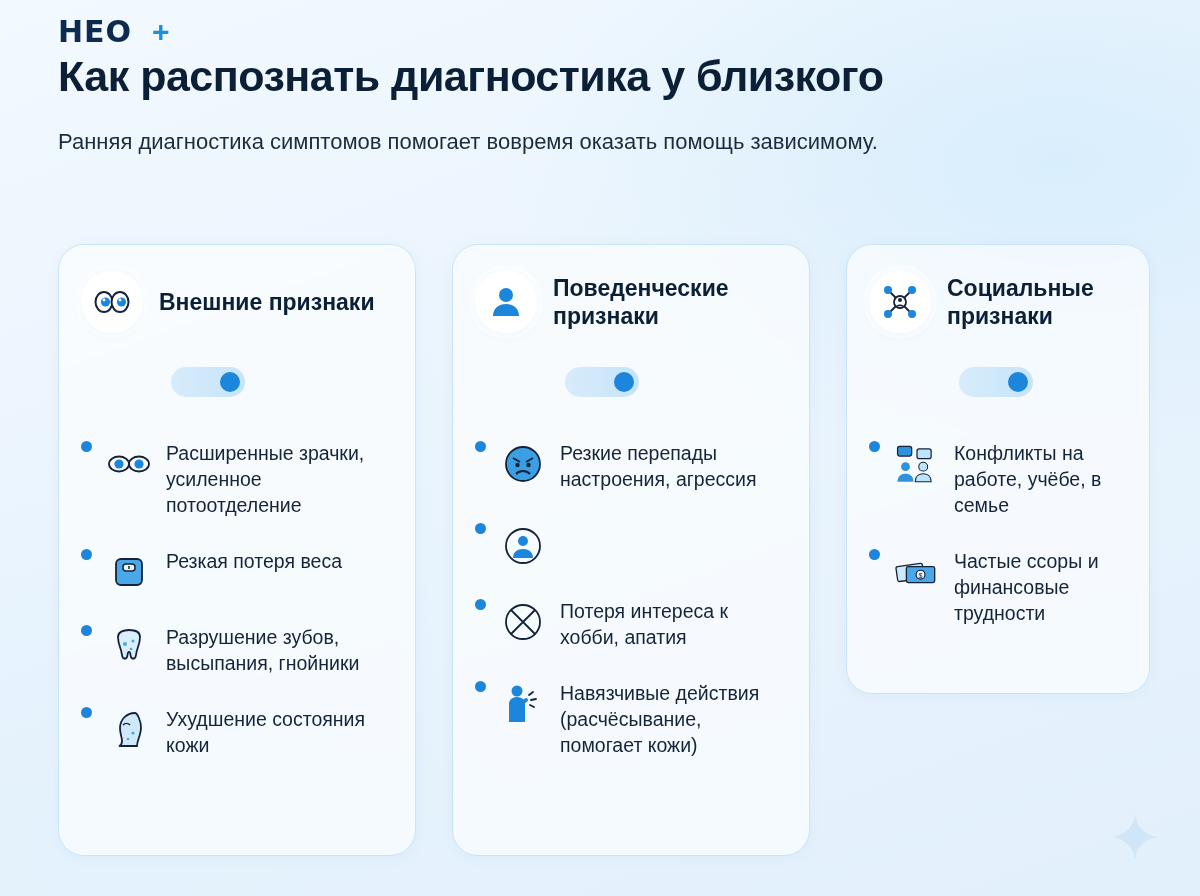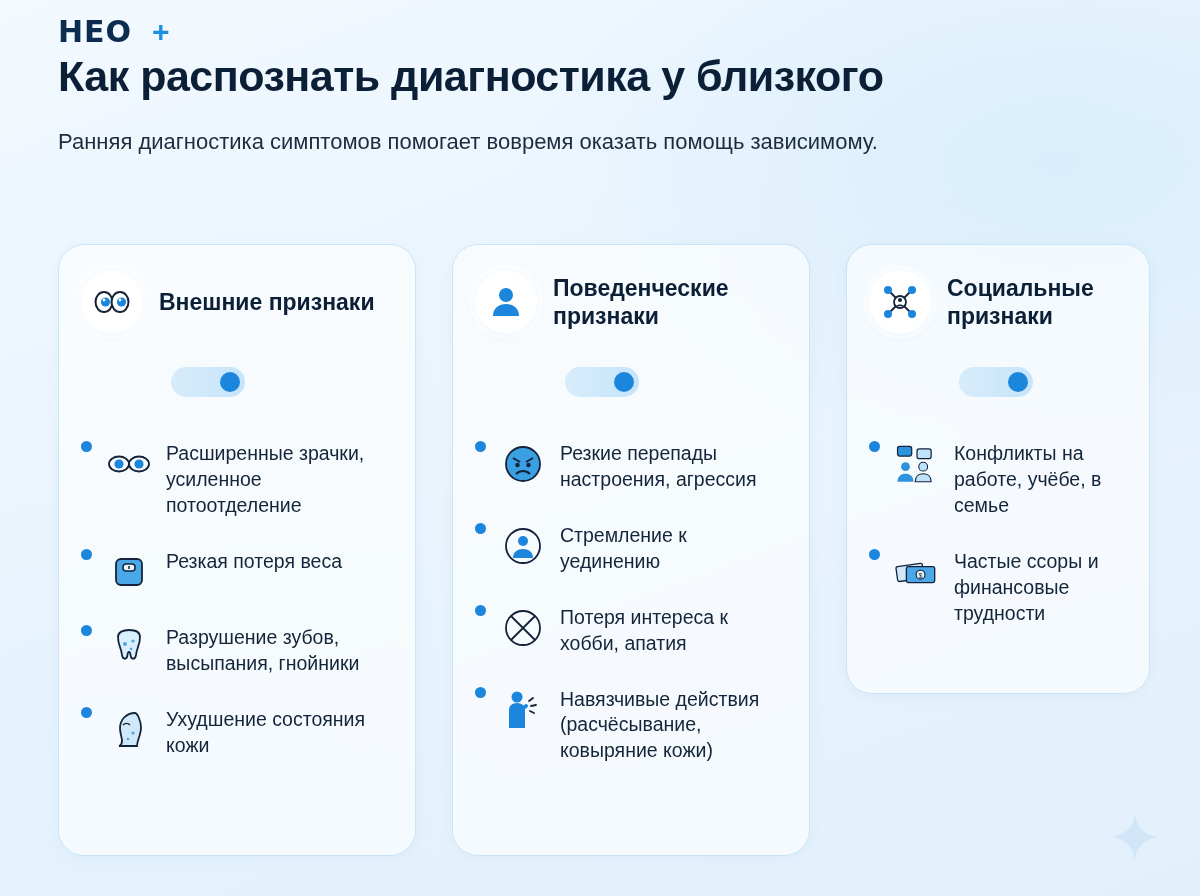--- a/index.html
+++ b/index.html
@@ -219,21 +219,20 @@
 
       <div class="item">
         <span class="bullet"></span>
         <span class="item-icon">
           <svg width="42" height="42" viewBox="0 0 42 42">
             <circle cx="21" cy="21" r="17" fill="none" stroke="#14233a" stroke-width="1.8"></circle>
             <circle cx="21" cy="16" r="5" fill="#1b86dc"></circle>
             <path d="M11 33c0-6 4.5-9 10-9s10 3 10 9z" fill="#1b86dc"></path>
           </svg>
         </span>
-        <span class="item-text">Стремление к уединению</span>
       </div>
 
       <div class="item">
         <span class="bullet"></span>
         <span class="item-icon">
           <svg width="42" height="42" viewBox="0 0 42 42">
             <circle cx="21" cy="21" r="17" fill="none" stroke="#14233a" stroke-width="1.8"></circle>
             <path d="M9 9l24 24M33 9L9 33" stroke="#14233a" stroke-width="1.8"></path>
           </svg>
         </span>
@@ -243,21 +242,21 @@
       <div class="item">
         <span class="bullet"></span>
         <span class="item-icon">
           <svg width="42" height="44" viewBox="0 0 42 44">
             <circle cx="15" cy="9" r="5.5" fill="#1b86dc"></circle>
             <path d="M7 40V22c0-4 3-7 8-7s8 3 8 7v18z" fill="#1b86dc"></path>
             <path d="M16 24l8-6" stroke="#1b86dc" stroke-width="4" stroke-linecap="round"></path>
             <path d="M27 13l4-3M29 18l5-1M28 23l4 2" stroke="#14233a" stroke-width="1.8" stroke-linecap="round"></path>
           </svg>
         </span>
-        <span class="item-text">Навязчивые действия (расчёсывание, ковыряние кожи)</span>
+        <span class="item-text">Навязчивые действия (расчёсывание, помогает кожи)</span>
       </div>
     </div>
   </div>
 
   <div class="card c3">
     <div class="card-head">
       <div class="head-icon">
         <svg width="42" height="42" viewBox="0 0 42 42">
           <line x1="21" y1="21" x2="9" y2="9" stroke="#14233a" stroke-width="1.8"></line>
           <line x1="21" y1="21" x2="33" y2="9" stroke="#14233a" stroke-width="1.8"></line>

